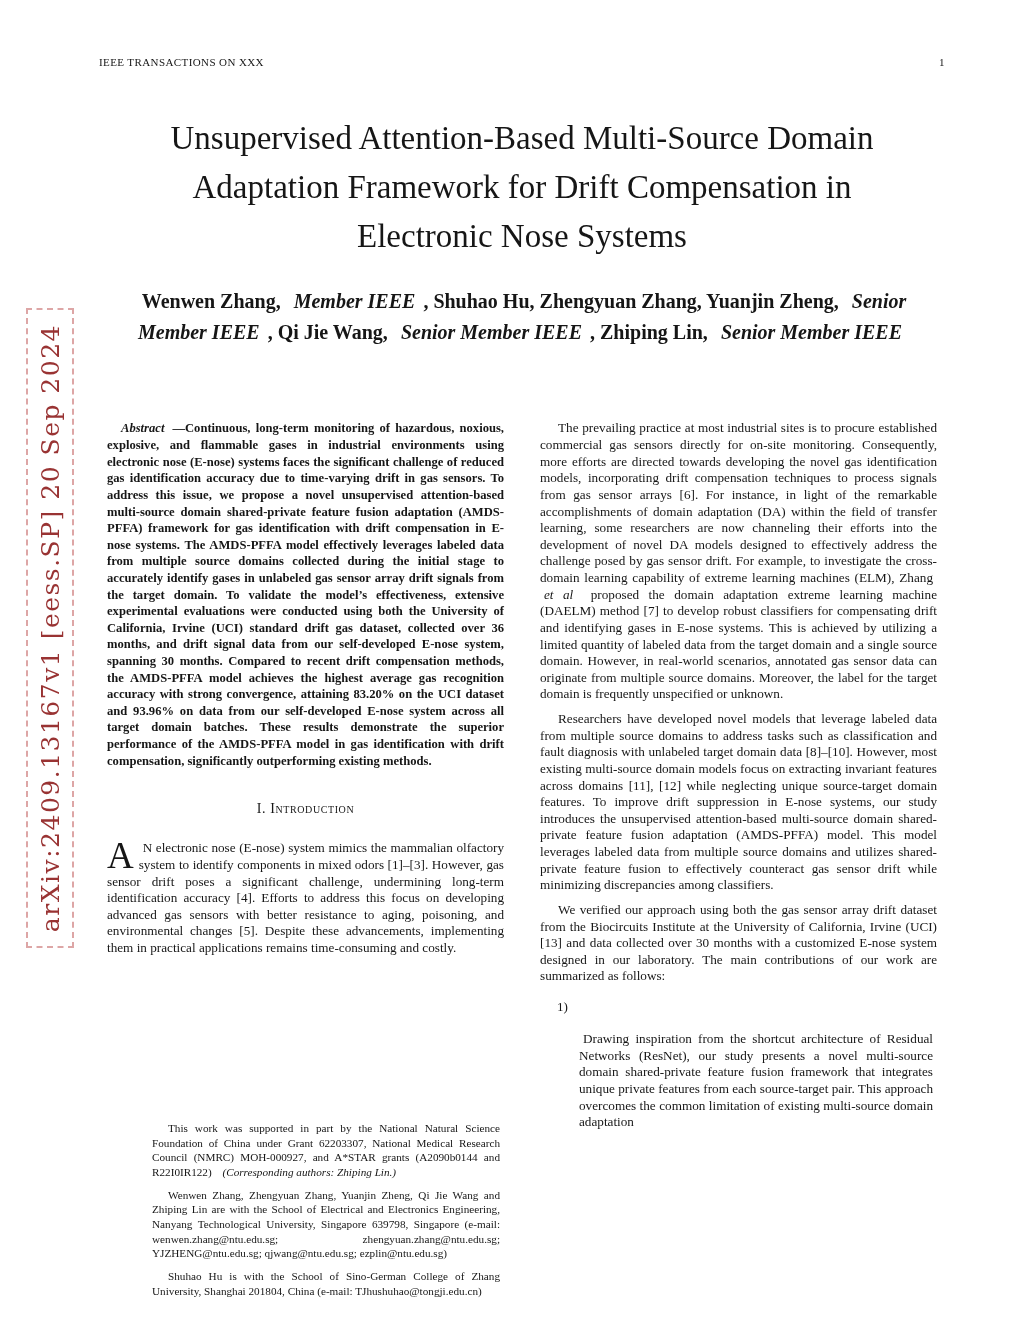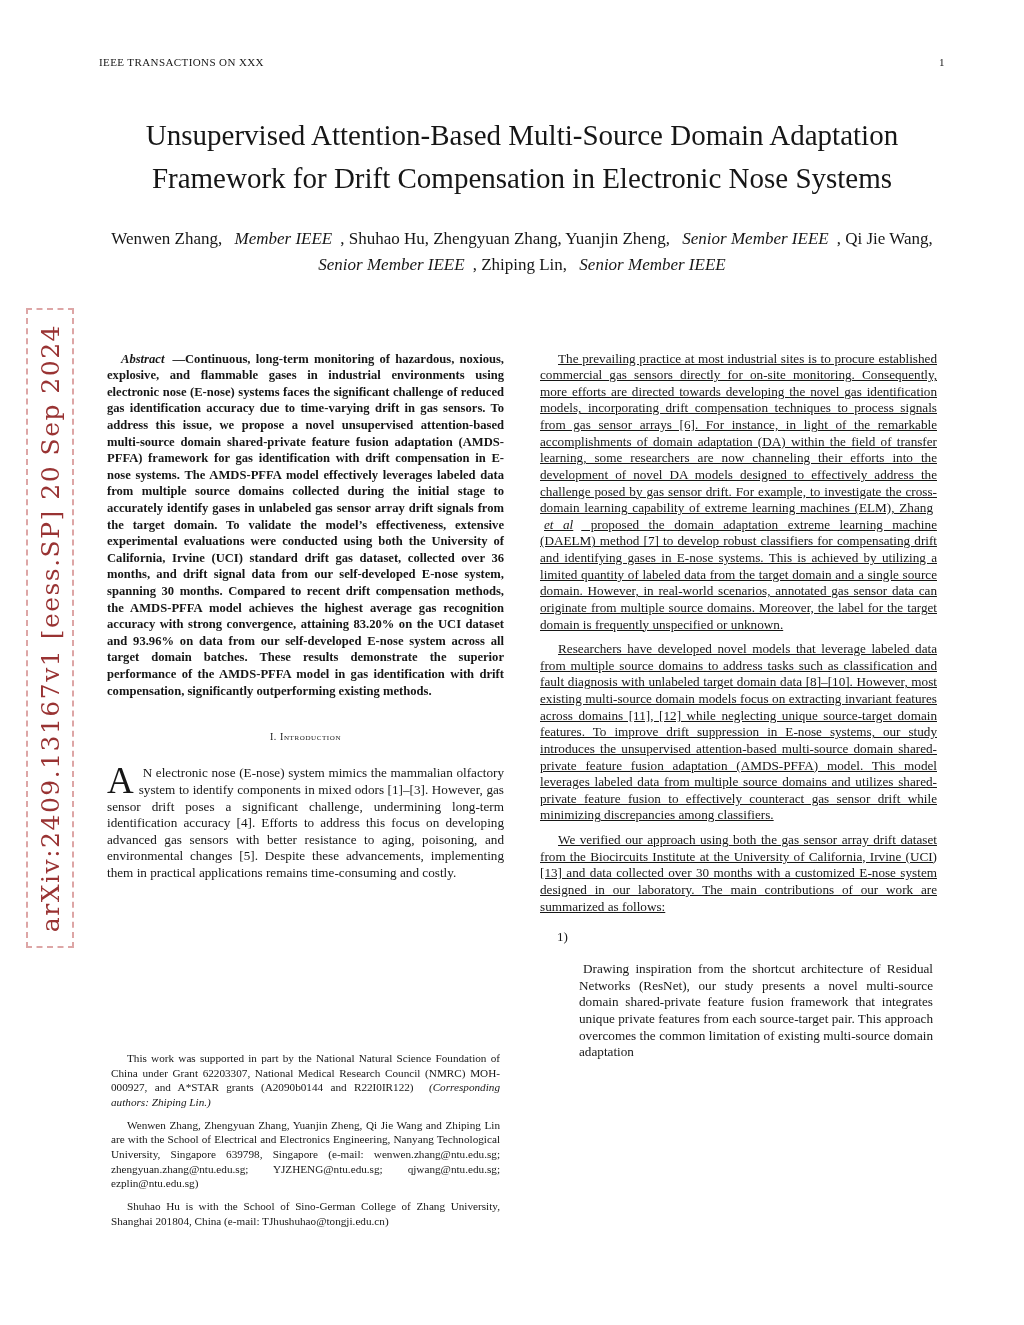--- a/index.html
+++ b/index.html
@@ -43,33 +43,34 @@
   }
 
   .content {
     position: absolute;
     top: 98px; left: 83px;
     width: 862px;
   }
 
   .title {
     font-weight: normal;
-    font-size: 29px;
+    font-size: 33px;
     line-height: 1.48;
     text-align: center;
     max-width: 790px;
     margin: 0 auto;
   }
 
   .authors {
     text-align: center;
-    font-size: 17px;
+    font-size: 20px;
     line-height: 1.55;
     margin: 18px auto 0;
     max-width: 840px;
+    font-weight: bold;
   }
 
   .columns {
     display: flex;
     gap: 20px;
     margin-top: 56px;
     height: 906px;
   }
   .col { flex: 1; min-width: 0; }
   .col.left { display: flex; flex-direction: column; }
@@ -79,47 +80,48 @@
     font-size: 12.6px;
     line-height: 1.32;
     text-align: justify;
     text-indent: 10px;
   }
   .index-terms { margin-top: 13px; }
   .lead { font-style: italic; }
 
   .section-heading {
     font-weight: normal;
-    font-size: 10px;
+    font-size: 14px;
     font-variant: small-caps;
     letter-spacing: 0.6px;
     text-align: center;
     margin: 24px 0 15px;
   }
 
   .body-par {
     font-size: 13.2px;
     line-height: 1.26;
     text-align: justify;
   }
-  .indent { text-indent: 14px; text-decoration: underline; }
+  .indent { text-indent: 14px; }
 
   .dropcap {
     float: left;
     font-size: 37px;
     line-height: 30px;
     padding: 1px 5px 0 0;
   }
 
   .footnotes { margin-top: auto; padding-top: 10px; }
   .footnote {
     font-size: 11.2px;
     line-height: 1.31;
     text-align: justify;
     text-indent: 12px;
+    margin-left: 41px;
   }
 
   .list-item {
     display: flex;
     padding-left: 17px;
     font-size: 13.2px;
     line-height: 1.26;
     margin-top: 2px;
   }
   .list-marker { flex: 0 0 auto; padding-right: 7px; }

